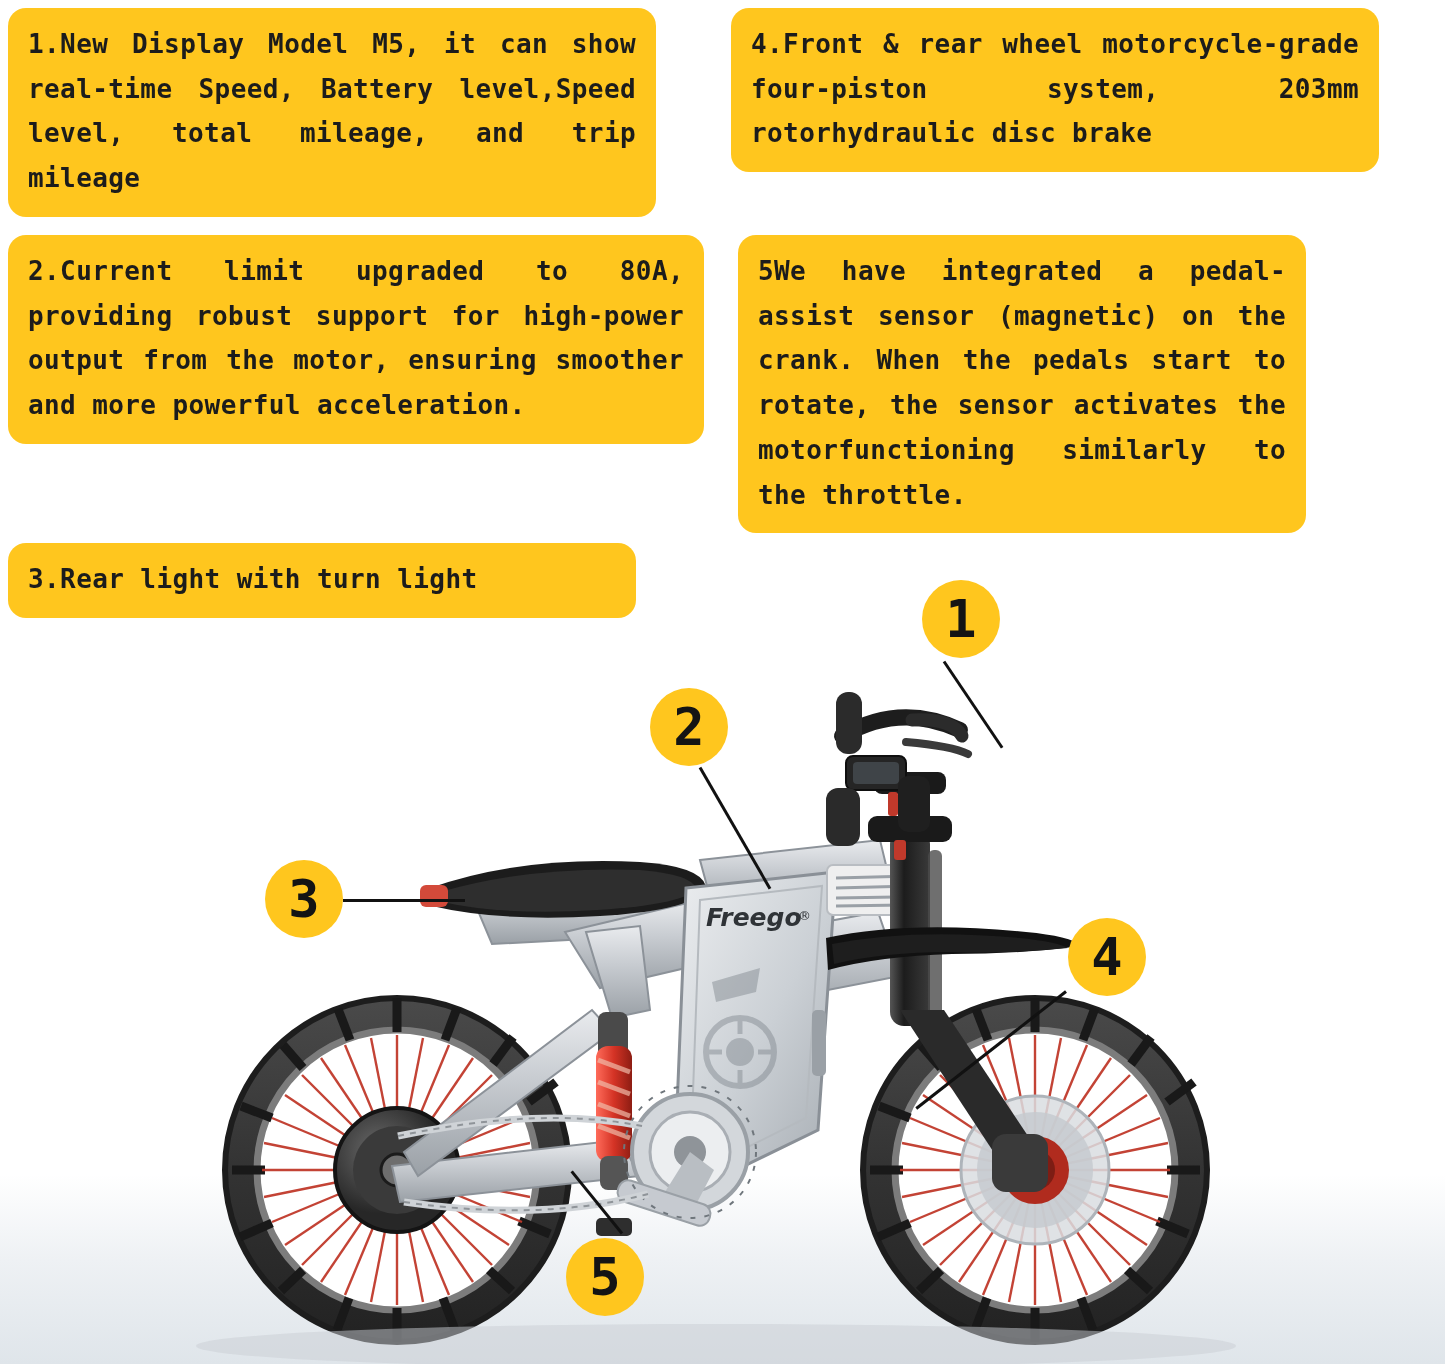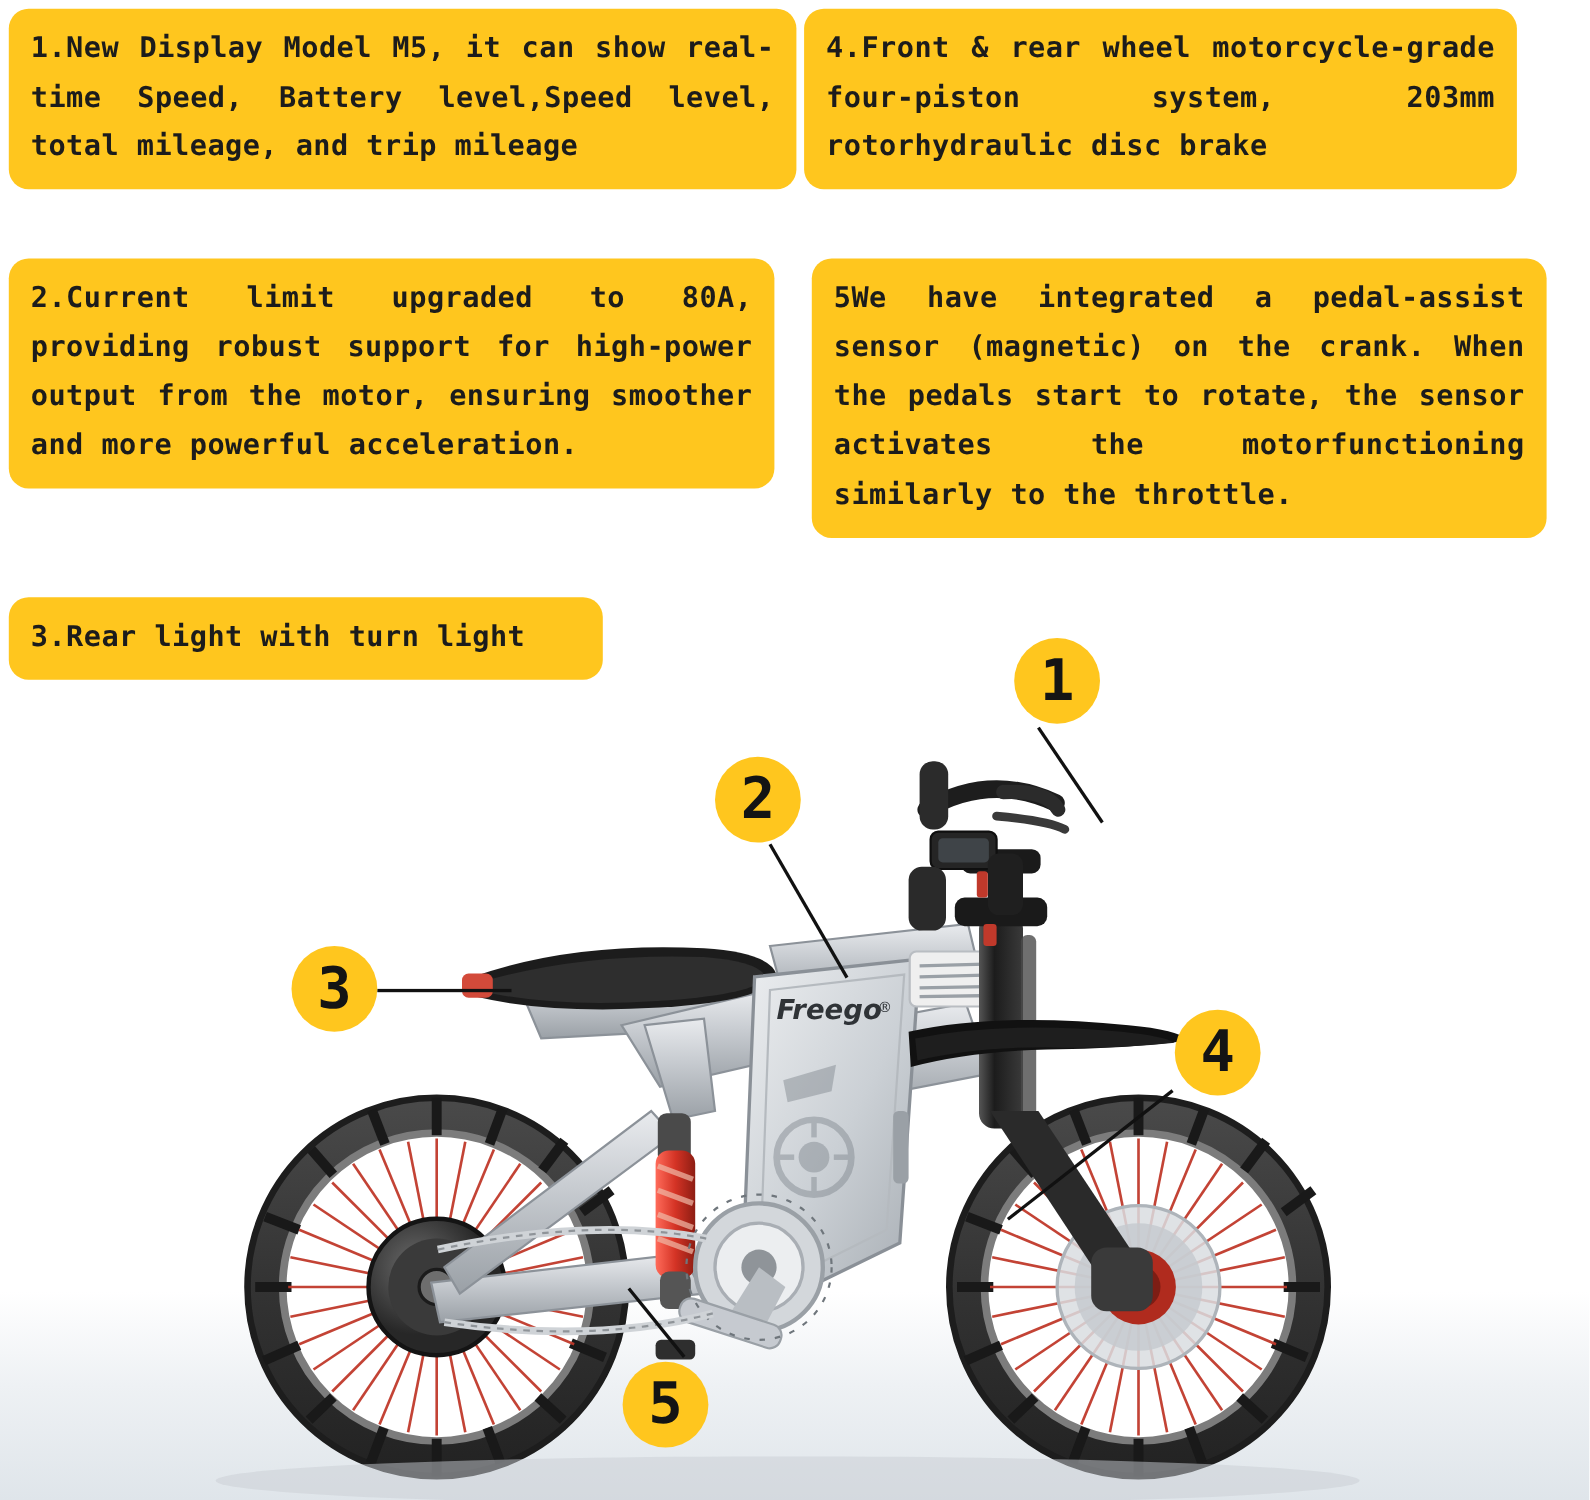--- a/index.html
+++ b/index.html
@@ -24,25 +24,25 @@
     padding: 14px 20px 16px 20px;
     color: #1c1c1c;
     font-family: "DejaVu Sans Mono", monospace;
     font-weight: bold;
     font-size: 26px;
     line-height: 1.72;
     letter-spacing: 0.4px;
     text-align: justify;
     text-align-last: left;
   }
-  #callout-1 { left: 8px;   top: 8px;   width: 716px; }
+  #callout-1 { left: 8px;   top: 8px;   width: 648px; }
   #callout-2 { left: 8px;   top: 235px; width: 696px; }
-  #callout-3 { left: 8px;   top: 543px; width: 540px; }
+  #callout-3 { left: 8px;   top: 543px; width: 628px; }
   #callout-4 { left: 731px; top: 8px;   width: 648px; }
-  #callout-5 { left: 738px; top: 235px; width: 668px; }
+  #callout-5 { left: 738px; top: 235px; width: 568px; }
 
   
   .scene {
     position: absolute;
     left: 0;
     top: 540px;
     width: 1445px;
     height: 824px;
   }
   .floor {

